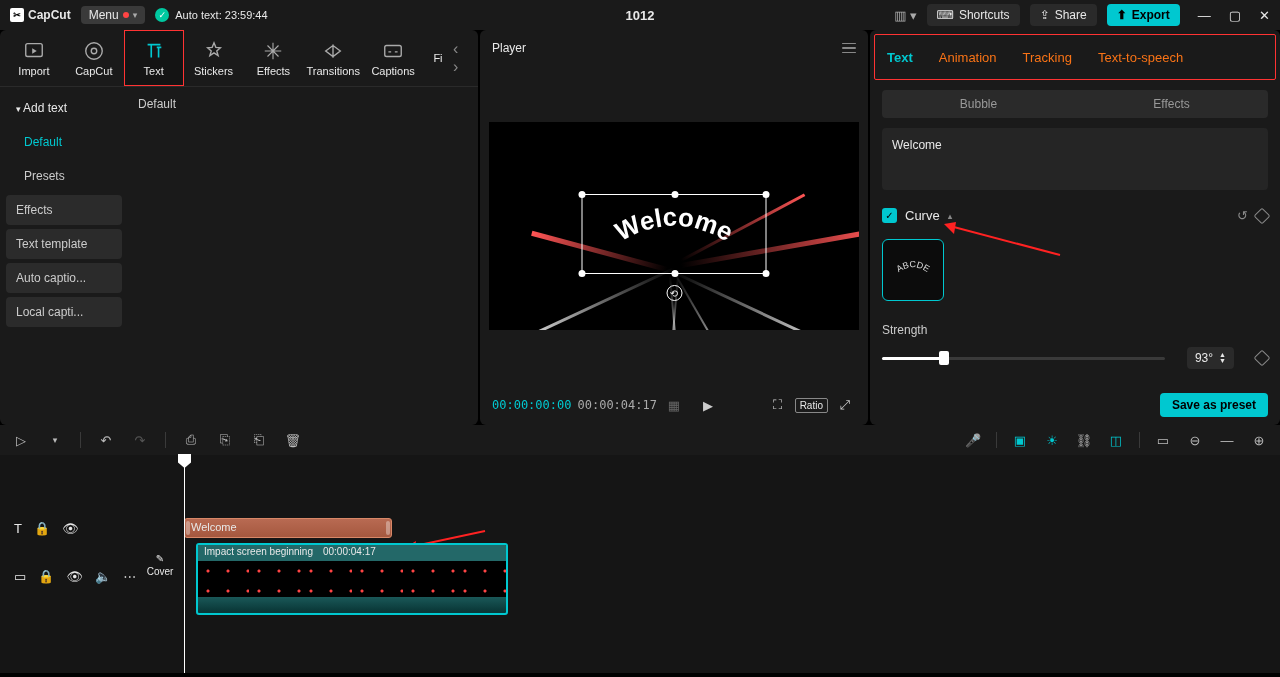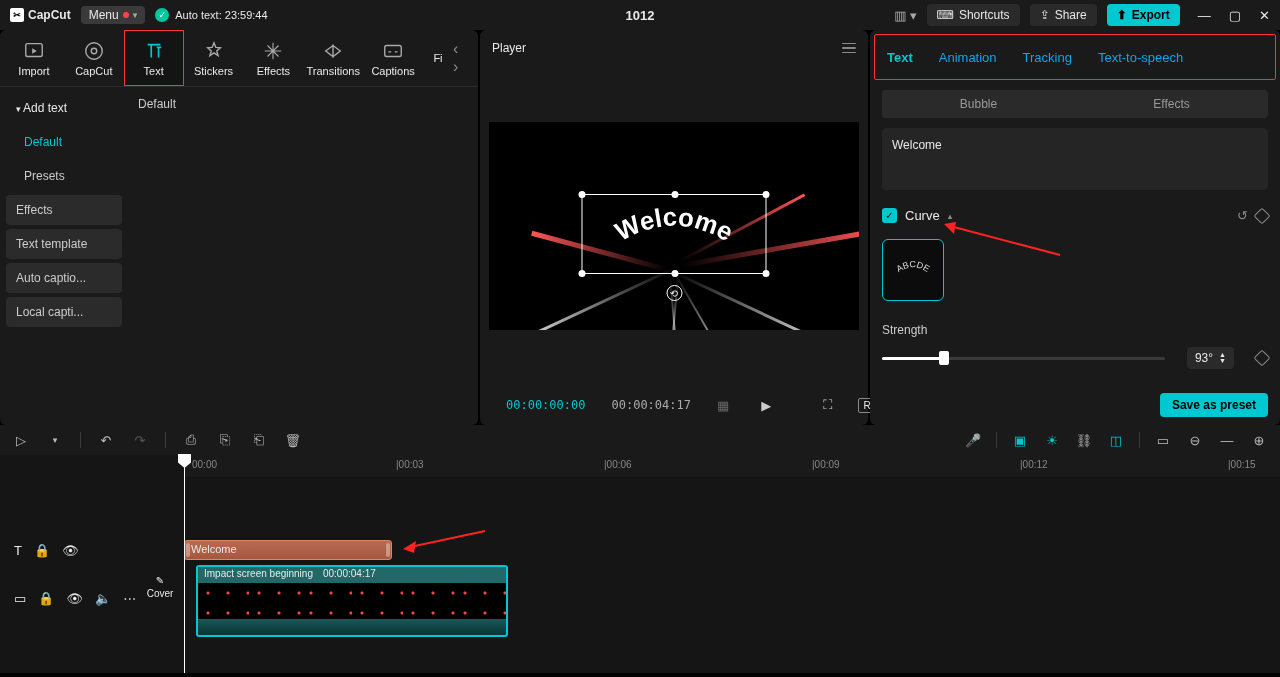--- a/index.html
+++ b/index.html
@@ -47,30 +47,30 @@
 .ray.r5{left:49%;top:74%;width:110px;transform:rotate(85deg);height:2px}
 .ray.r6{left:51%;top:74%;width:110px;transform:rotate(95deg);height:2px}
 .ray.r7{left:50%;top:72%;width:130px;transform:rotate(60deg);height:2px}
 .ray.r8{left:52%;top:66%;width:140px;transform:rotate(-28deg);height:3px;background:linear-gradient(90deg,transparent,#ff5555)}
 .textbox{position:absolute;left:50%;top:35%;transform:translateX(-50%);width:185px;height:80px;border:1px solid #fff}
 .handle{width:7px;height:7px;background:#fff;border-radius:50%;position:absolute}
 .h-tl{top:-4px;left:-4px}.h-tr{top:-4px;right:-4px}.h-bl{bottom:-4px;left:-4px}.h-br{bottom:-4px;right:-4px}
 .h-tm{top:-4px;left:50%;margin-left:-3px}.h-bm{bottom:-4px;left:50%;margin-left:-3px}
 .curved-text{position:absolute;width:100%;top:6px}
 .rotate-h{position:absolute;left:50%;bottom:-28px;transform:translateX(-50%);width:16px;height:16px;border:1.5px solid #fff;border-radius:50%;display:flex;align-items:center;justify-content:center;font-size:10px}
-.player-ctrl{height:40px;display:flex;align-items:center;padding:0 26px;gap:26px}
+.player-ctrl{height:40px;display:flex;align-items:center;padding:0 12px;gap:6px}
 .tc{font-family:monospace;font-size:12px}
 .tc.cur{color:#00c8d0}
 .tc.dur{color:#aaa}
 .player-ctrl .spacer{flex:1}
 .pc-icon{width:22px;height:22px;display:flex;align-items:center;justify-content:center;color:#ccc}
 .ratio-box{border:1px solid #888;padding:1px 4px;font-size:10px;border-radius:2px}
 .right-panel{flex:1;background:#1a1a1a;border-radius:6px;display:flex;flex-direction:column;min-width:0}
 .r-tabs{display:flex;border:1.5px solid #ff3333;margin:4px;border-radius:2px;height:46px;align-items:center;gap:26px;padding:0 12px}
-.r-tab{font-size:13px;color:#0ea5e9}
+.r-tab{font-size:13px;color:#f97316}
 .r-tab.sel{color:#00c8d0;font-weight:600}
 .sub-tabs{display:flex;margin:6px 12px 10px;background:#2a2a2a;border-radius:4px;height:28px}
 .sub-tab{flex:1;display:flex;align-items:center;justify-content:center;font-size:12px;color:#999;border-radius:4px}
 .sub-tab.sel{background:#3d3d3d;color:#eee}
 .text-input{margin:0 12px;background:#252525;border-radius:4px;padding:10px;font-size:12px;height:62px}
 .curve-row{display:flex;align-items:center;margin:18px 12px 10px;gap:8px}
 .chk{width:15px;height:15px;background:#00c8d0;border-radius:3px;display:flex;align-items:center;justify-content:center;font-size:10px;color:#000}
 .curve-label{font-size:13px}
 .caret-up{font-size:9px;color:#888}
 .curve-row .spacer{flex:1}
@@ -351,28 +351,20 @@
     <span class="tb-icon tb-teal">◫</span>
     <span class="tb-div"></span>
     <span class="tb-icon">▭</span>
     <span class="tb-icon">⊖</span>
     <span class="tb-icon">—</span>
     <span class="tb-icon">⊕</span>
   </div>
 </div>
 
 <div class="timeline">
-  <div class="ruler">
-    <span class="ruler-tick" style="left:8px">00:00</span>
-    <span class="ruler-tick" style="left:212px">|00:03</span>
-    <span class="ruler-tick" style="left:420px">|00:06</span>
-    <span class="ruler-tick" style="left:628px">|00:09</span>
-    <span class="ruler-tick" style="left:836px">|00:12</span>
-    <span class="ruler-tick" style="left:1044px">|00:15</span>
-  </div>
   <div class="playhead">
       <div class="playhead-head"></div>
     </div>
 
   <svg style="position:absolute;left:400px;top:72px;width:90px;height:26px;pointer-events:none">
     <line x1="85" y1="4" x2="10" y2="20" class="red-arrow"></line>
     <polygon points="3,22 16,14 14,26" class="red-arrow-head"></polygon>
   </svg>
 
   <div class="tracks">

